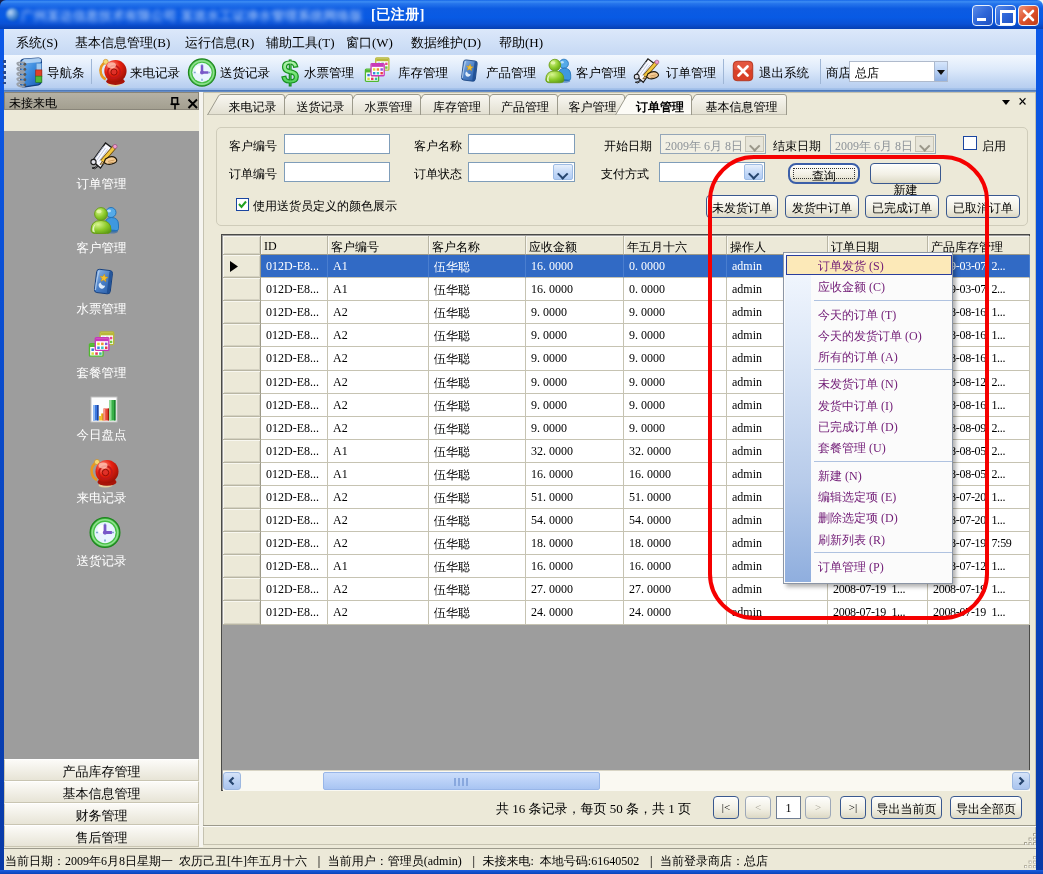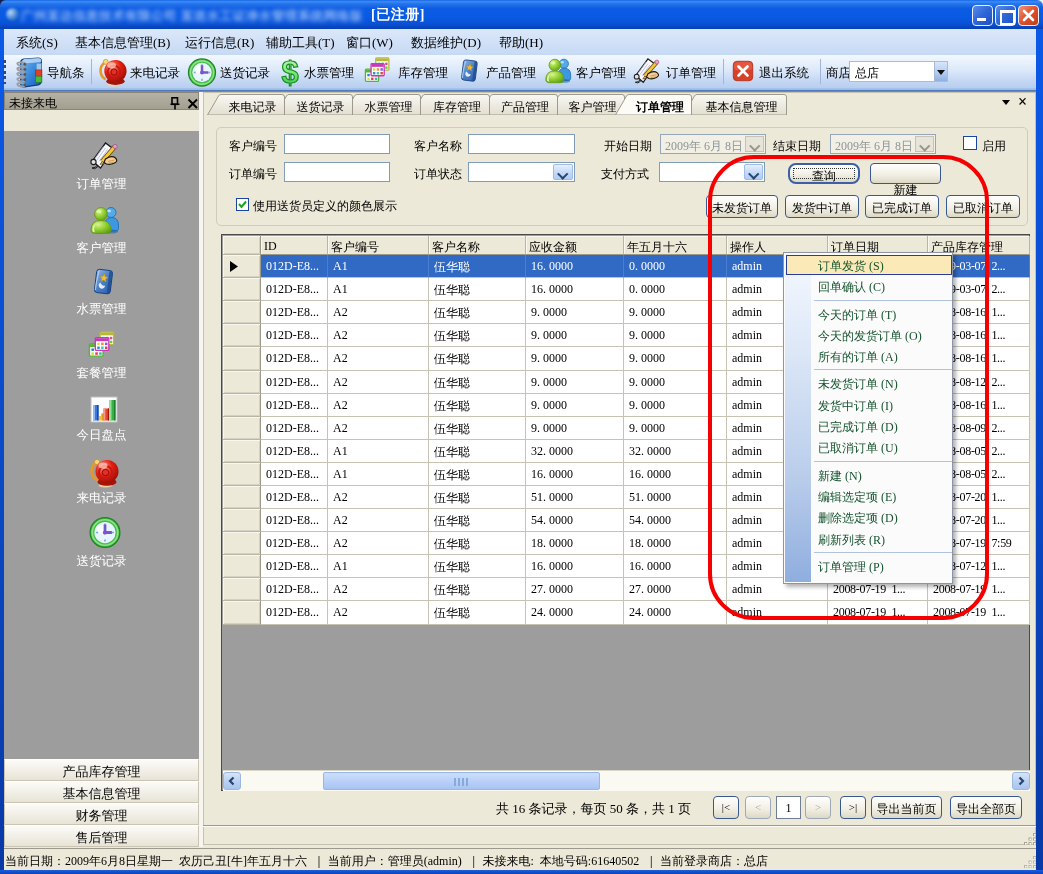--- a/index.html
+++ b/index.html
@@ -47,21 +47,21 @@
 #grid{left:221px;top:234px;width:809px;height:557px;background:#9D9D9D;border:1px solid #4A4A48;box-sizing:border-box;}
 .ghead{background:#ECE9D8;border-right:1px solid #B9B6A4;border-bottom:1px solid #9C9988;box-sizing:border-box;font-size:12px;box-shadow:inset 1px 1px 0 #F8F7F0;}
 .gcell{background:#fff;border-right:1px solid #C6C3B2;border-bottom:1px solid #C6C3B2;box-sizing:border-box;font-size:12px;white-space:nowrap;overflow:hidden;}
 .grow-sel .gcell{background:#316AC5;color:#fff;border-right:1px solid #4a7ecf;border-bottom:1px solid #C6C3B2;}
 .rowhdr{background:#ECE9D8;border-right:1px solid #9C9988;border-bottom:1px solid #B9B6A4;box-sizing:border-box;box-shadow:inset 1px 1px 0 #F8F7F0,inset -1px -1px 0 #D5D2C2;}
 
 .sbtn{background:linear-gradient(180deg,#D7E4F8,#BCD2F3 50%,#AAC4EE);border:1px solid #9DB8E0;border-radius:3px;box-sizing:border-box;text-align:center;color:#20315B;font-size:9px;line-height:17px;}
 
 #cmenu{left:783px;top:252px;width:170px;height:332px;background:#FBFBFB;border:1px solid #8B95A5;box-sizing:border-box;box-shadow:3px 3px 4px rgba(0,0,0,.3);}
 #cmenustrip{position:absolute;left:1px;top:1px;width:26px;height:328px;background:linear-gradient(180deg,#F5F9FF 0%,#DCE7F7 30%,#B7CBEA 70%,#8FAEDE 100%);}
-.mrow{position:absolute;left:2px;width:164px;height:21px;font-size:12px;color:#14532d;padding-left:32px;box-sizing:border-box;padding-top:3px;}
+.mrow{position:absolute;left:2px;width:164px;height:21px;font-size:12px;color:#701a75;padding-left:32px;box-sizing:border-box;padding-top:3px;}
 .msep{position:absolute;left:30px;width:138px;height:1px;background:#AFC2E0;}
 #mhl{position:absolute;left:2px;top:2px;width:166px;height:20px;background:#FCE9B8;border:1px solid #2A3D9C;box-sizing:border-box;}
 
 #redbox{left:708px;top:155px;width:281px;height:465px;border:4px solid #F50000;border-radius:46px;box-sizing:border-box;}
 
 #statusbar{left:4px;top:848px;width:1032px;height:22px;background:#ECE9D8;border-top:1px solid #9C9A8C;box-sizing:border-box;font-family:Liberation Serif, serif;}
 #bottomborder{left:0;top:870px;width:1043px;height:4px;background:linear-gradient(180deg,#1C5FE0,#0A42B8);}
 </style></head>
 <body>
 <div id="win">
@@ -1339,30 +1339,30 @@
 </div>
   <div class="abs" style="left:203px;top:825px;width:833px;height:1px;background:#9C9A8C"></div>
   <div class="abs" style="left:203px;top:826px;width:833px;height:1px;background:#FBFAF6"></div>
 
   <div class="abs" id="redbox"></div>
 
   <div class="abs" id="cmenu">
 <div id="cmenustrip"></div>
 <div id="mhl" style="top:2px"></div>
 <div class="mrow" style="top:2px"><span style="position:relative;top:0">订单发货 (S)</span></div>
-<div class="mrow" style="top:23px"><span style="position:relative;top:0">回单确认 (C)</span></div>
+<div class="mrow" style="top:23px"><span style="position:relative;top:0">应收金额 (C)</span></div>
 <div class="msep" style="top:47px"></div>
 <div class="mrow" style="top:51px"><span style="position:relative;top:0">今天的订单 (T)</span></div>
 <div class="mrow" style="top:72px"><span style="position:relative;top:0">今天的发货订单 (O)</span></div>
 <div class="mrow" style="top:93px"><span style="position:relative;top:0">所有的订单 (A)</span></div>
 <div class="msep" style="top:116px"></div>
 <div class="mrow" style="top:120px"><span style="position:relative;top:0">未发货订单 (N)</span></div>
 <div class="mrow" style="top:142px"><span style="position:relative;top:0">发货中订单 (I)</span></div>
 <div class="mrow" style="top:163px"><span style="position:relative;top:0">已完成订单 (D)</span></div>
-<div class="mrow" style="top:184px"><span style="position:relative;top:0">已取消订单 (U)</span></div>
+<div class="mrow" style="top:184px"><span style="position:relative;top:0">套餐管理 (U)</span></div>
 <div class="msep" style="top:208px"></div>
 <div class="mrow" style="top:212px"><span style="position:relative;top:0">新建 (N)</span></div>
 <div class="mrow" style="top:233px"><span style="position:relative;top:0">编辑选定项 (E)</span></div>
 <div class="mrow" style="top:254px"><span style="position:relative;top:0">删除选定项 (D)</span></div>
 <div class="mrow" style="top:276px"><span style="position:relative;top:0">刷新列表 (R)</span></div>
 <div class="msep" style="top:299px"></div>
 <div class="mrow" style="top:303px"><span style="position:relative;top:0">订单管理 (P)</span></div>
 </div>
   </div>
 

